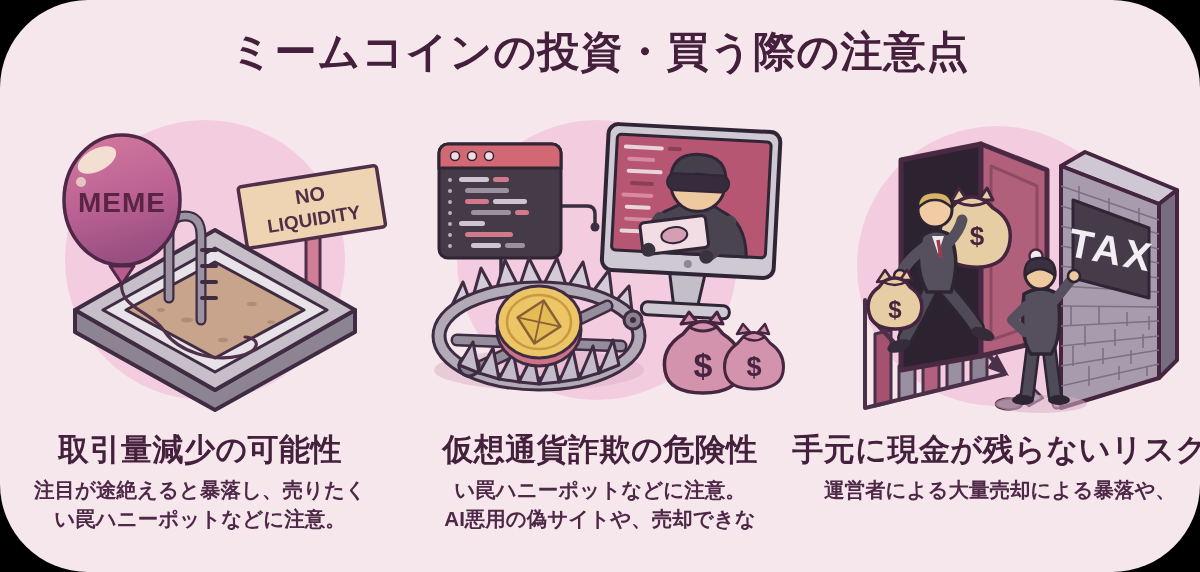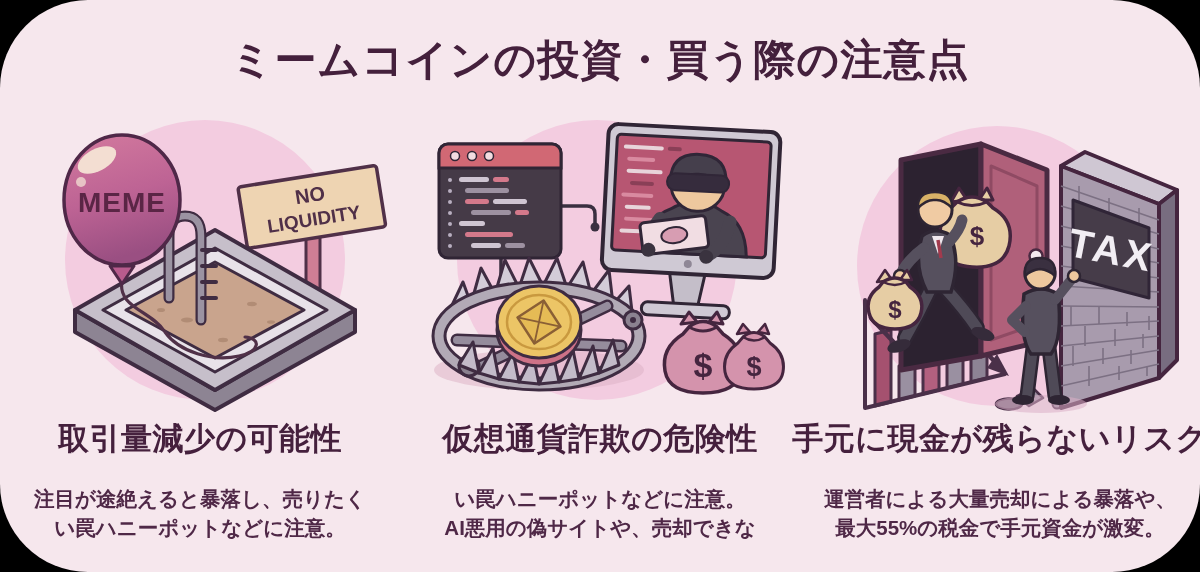--- a/index.html
+++ b/index.html
@@ -1,27 +1,27 @@
 <!DOCTYPE html>
 <html><head>
 <meta charset="utf-8">
 <style>
   * { margin:0; padding:0; box-sizing:border-box; }
   html,body { width:1200px; height:572px; background:#000; overflow:hidden;
               font-family:"Liberation Sans","DejaVu Sans",sans-serif; }
   .panel { position:absolute; left:0; top:0; width:1200px; height:572px;
            background:#f6e7ed; border-radius:88px; overflow:hidden; }
-  .title { text-align:center; padding-top:32px; font-size:42px; font-weight:bold;
+  .title { text-align:center; padding-top:24px; font-size:42px; font-weight:bold;
            color:#44203c; letter-spacing:1px; }
   .columns { position:absolute; left:0; top:108px; width:1200px; display:flex; }
   .col { width:400px; display:flex; flex-direction:column; align-items:center; }
   .illus { width:382px; height:306px; }
-  .heading { margin-top:4px; font-size:31px; font-weight:bold; color:#45203d;
+  .heading { margin-top:15px; font-size:31px; font-weight:bold; color:#45203d;
              letter-spacing:0.5px; white-space:nowrap; }
-  .desc { margin-top:24px; font-size:20.5px; font-weight:600; color:#4f2847;
+  .desc { margin-top:4px; font-size:20.5px; font-weight:600; color:#4f2847;
           line-height:1.42; text-align:center; }
   svg text { font-family:"Liberation Sans","DejaVu Sans",sans-serif; }
 </style>
 </head>
 <body>
 
 <div class="panel">
 
   <div class="title">ミームコインの投資・買う際の注意点</div>
 
@@ -347,18 +347,17 @@
           <path d="M217,198 L203,212 L216,224" fill="none" stroke="#56505e" stroke-width="10" stroke-linecap="round" stroke-linejoin="round"></path>
           <path d="M246,192 L262,172" stroke="#56505e" stroke-width="10" stroke-linecap="round" fill="none"></path>
           <circle cx="265" cy="168" r="6" fill="#eec89e" stroke="#2e2533" stroke-width="2.5"></circle>
           <circle cx="231" cy="166" r="15" fill="#eec89e" stroke="#2e2533" stroke-width="3"></circle>
           <path d="M216,168 Q214,150 231,150 Q248,150 246,168 Q240,162 231,161 Q222,162 216,168 Z" fill="#3a3040" stroke="#2e2533" stroke-width="2.5"></path>
         </g>
       </svg>
       <div class="heading">手元に現金が残らないリスク</div>
       <div class="desc">
         <div>運営者による大量売却による暴落や、</div>
-        <div>最大55%の税金で手元資金が激変。</div>
       </div>
     </div>
 
   </div>
 </div>
 
 </body></html>

